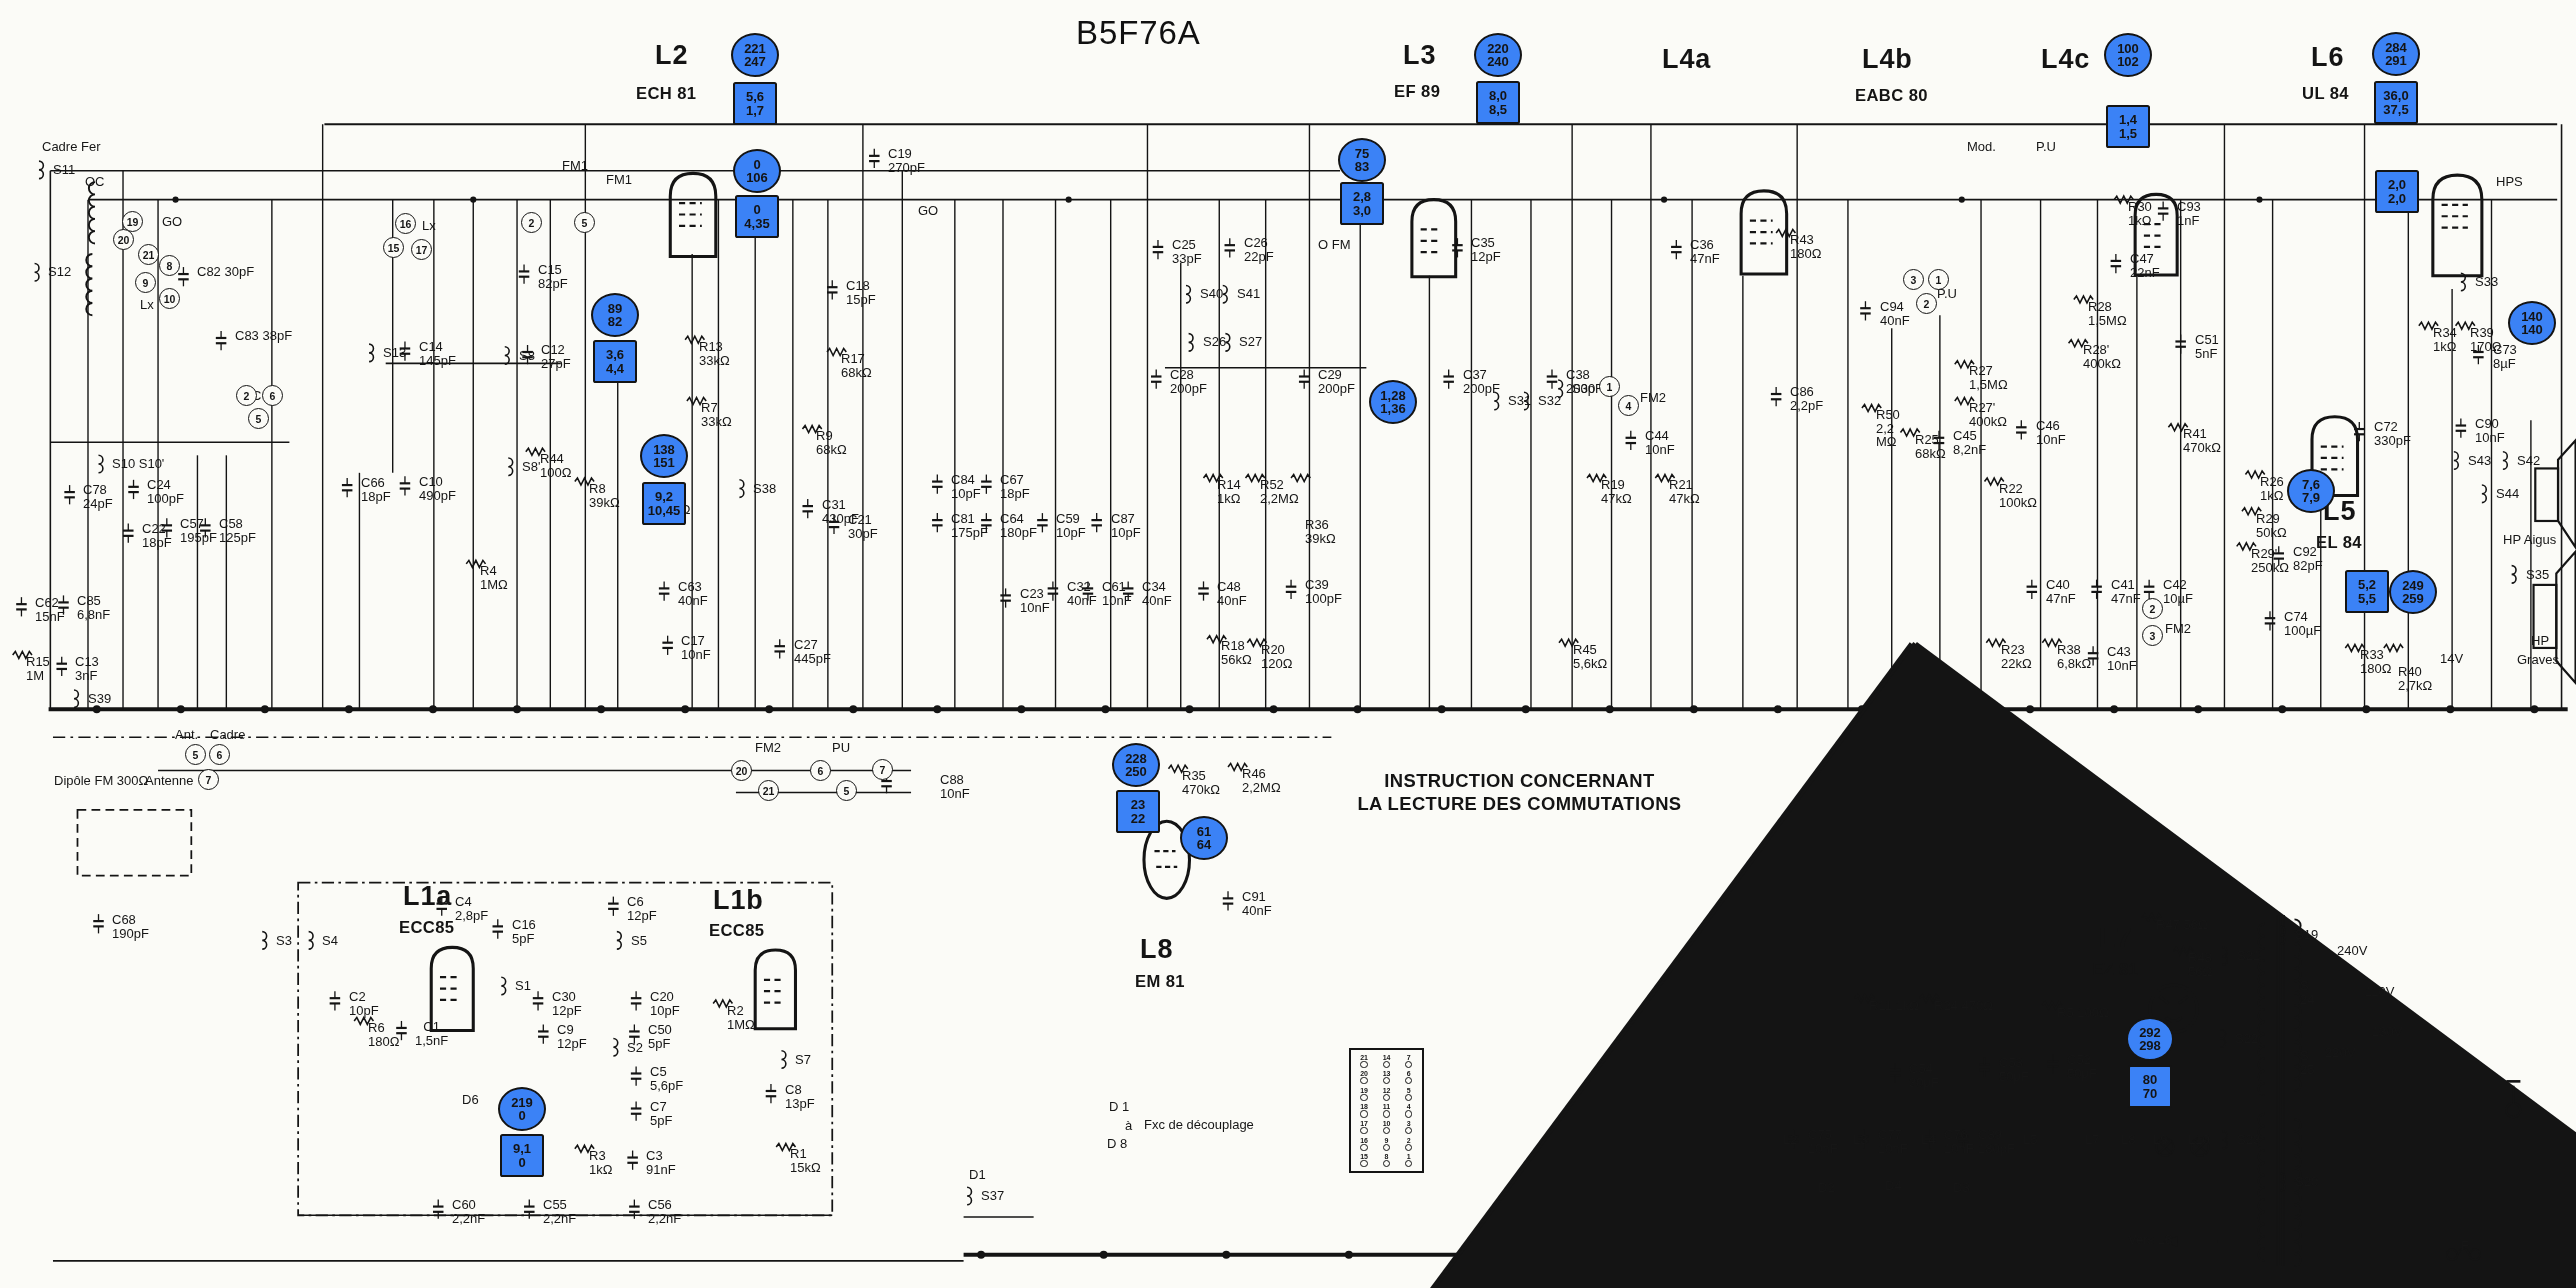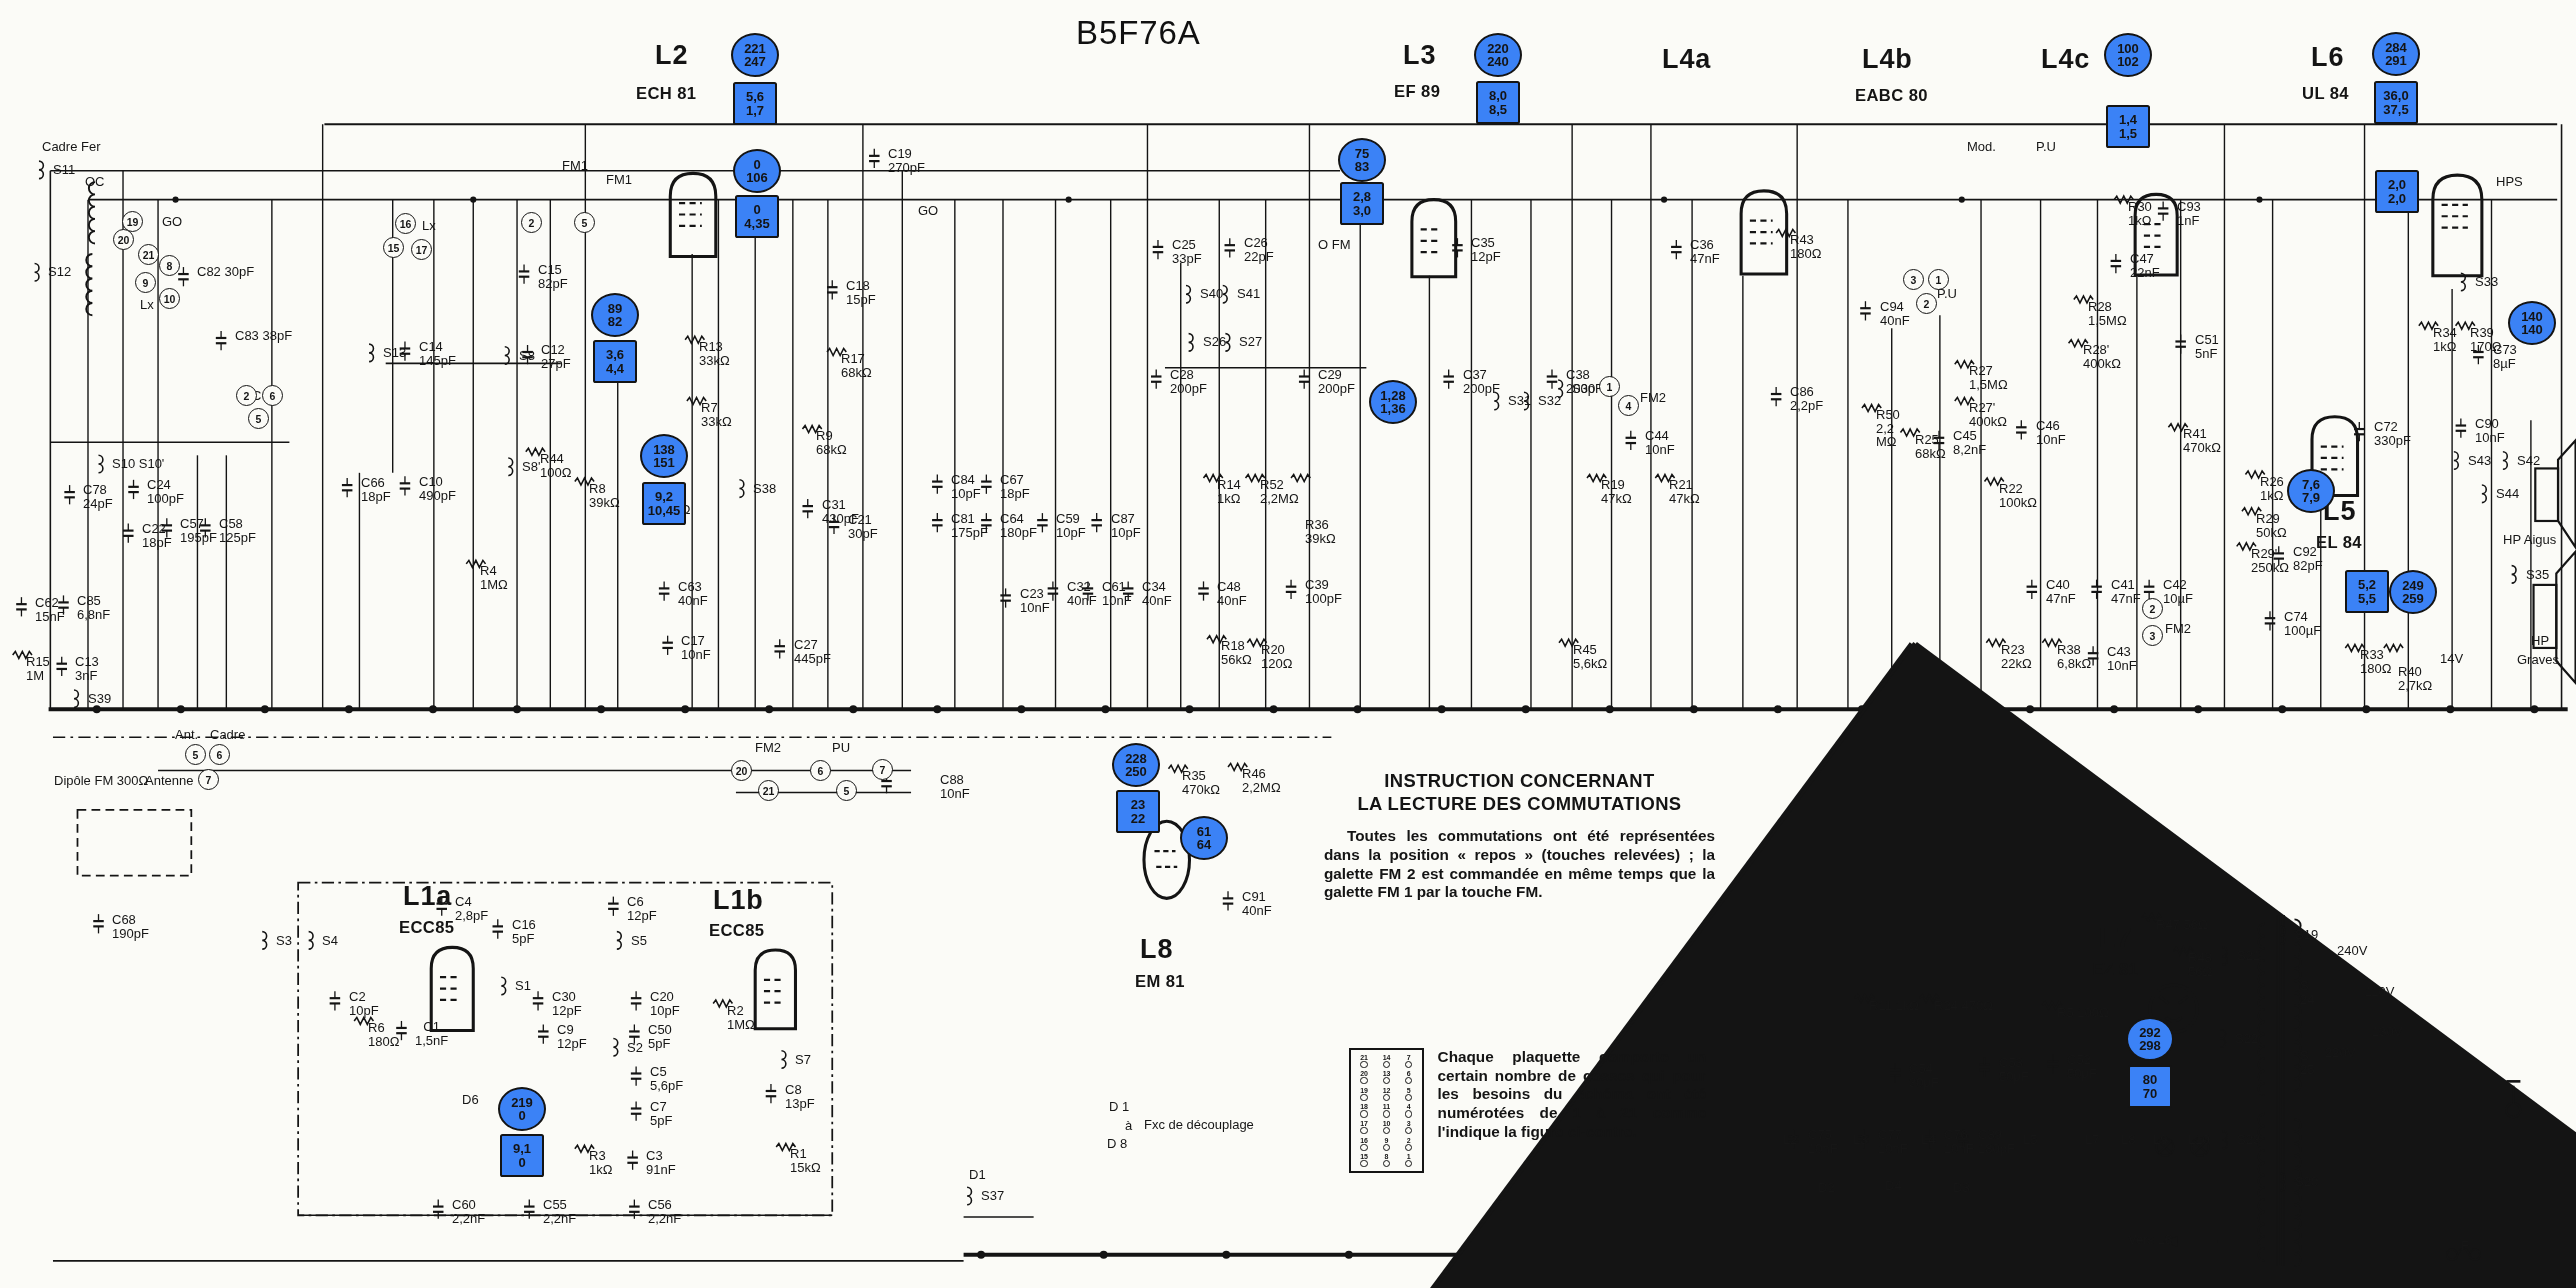--- a/index.html
+++ b/index.html
@@ -650,21 +650,20 @@
       <line x1="2505" y1="1317" x2="2519" y2="1303" stroke="#141414" stroke-width="2"></line>
     </svg>
 
   <div class="title" style="left:1076px;top:14px;">B5F76A</div>
 
   <div class="instr">
     <h3>
       <span>INSTRUCTION  CONCERNANT</span><br>
       <span>LA LECTURE DES  COMMUTATIONS</span>
     </h3>
-    <p>Toutes les commutations ont été représentées dans la position « repos » (touches relevées) ; la galette FM 2 est commandée en même temps que la galette FM 1 par la touche FM.</p>
   </div>
 
   <div class="cosses-wrap">
     <div class="cosses-box">
         <div class="cosses-col">
           <div class="cosse">
             <span class="n">21</span>
             <span class="o"></span>
           </div>
           <div class="cosse">
@@ -746,21 +745,20 @@
           <div class="cosse">
             <span class="n">2</span>
             <span class="o"></span>
           </div>
           <div class="cosse">
             <span class="n">1</span>
             <span class="o"></span>
           </div>
         </div>
       </div>
-    <div class="cosses-text">Chaque plaquette comporte un certain nombre de cosses qui pour les besoins du schéma ont été numérotées de 1 à 21 comme l'indique la figure ci-contre.</div>
   </div>
 
 <div class="tube-name" style="left: 655px; top: 40px;">L2</div>
     <div class="tube-type" style="left: 636px; top: 84px;">ECH 81</div>
     <div class="tube-name" style="left: 1403px; top: 40px;">L3</div>
     <div class="tube-type" style="left: 1394px; top: 82px;">EF 89</div>
     <div class="tube-name" style="left: 1662px; top: 44px;">L4a</div>
     <div class="tube-name" style="left: 1862px; top: 44px;">L4b</div>
     <div class="tube-type" style="left: 1855px; top: 86px;">EABC 80</div>
     <div class="tube-name" style="left: 2041px; top: 44px;">L4c</div>

